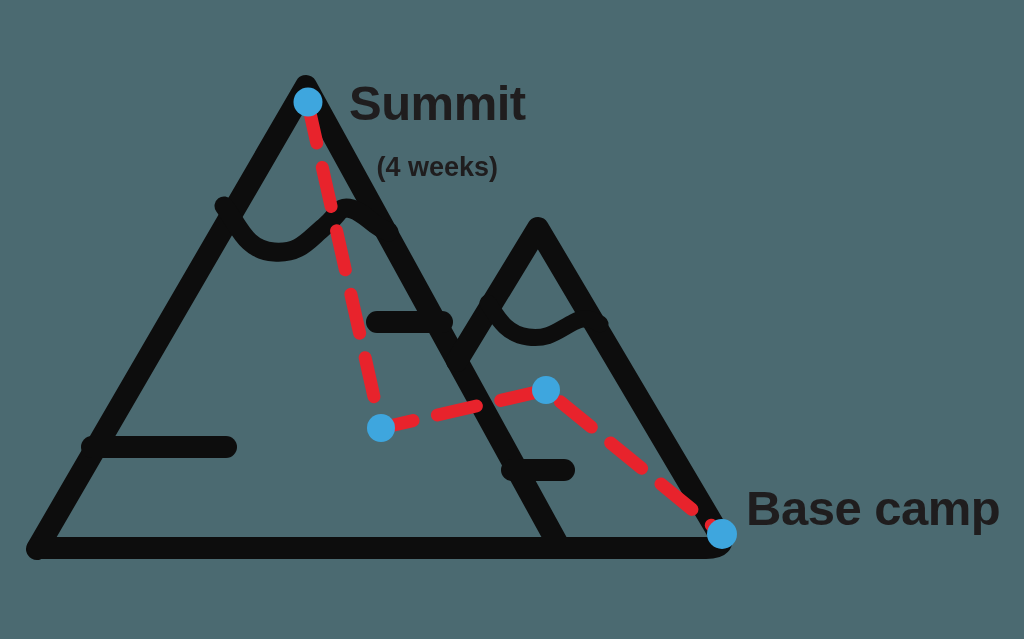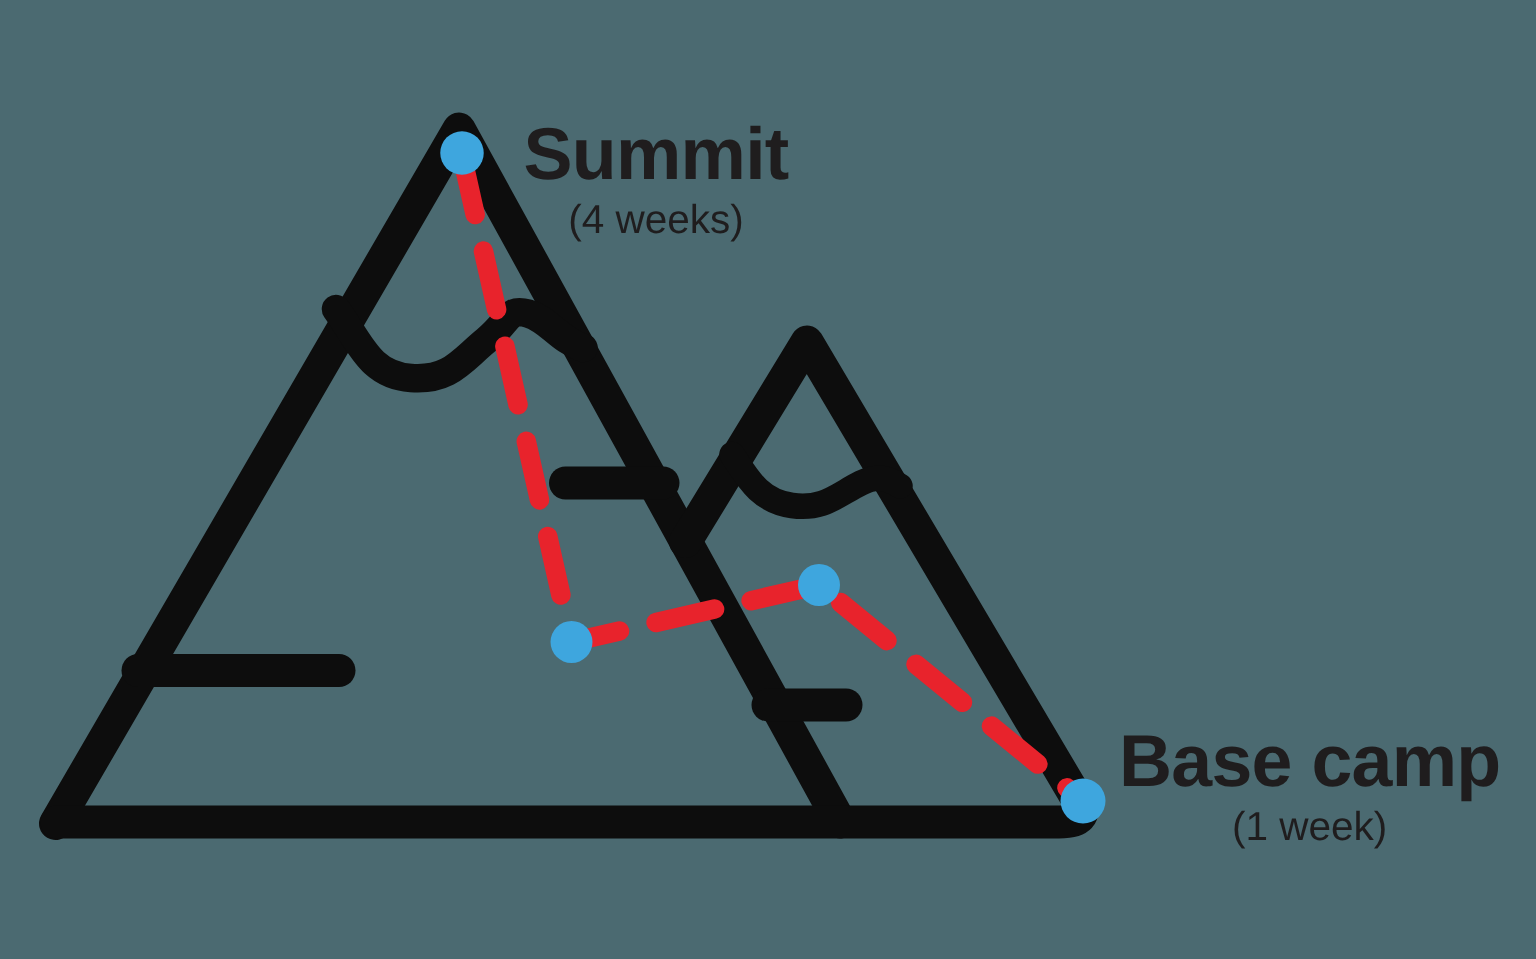--- a/index.html
+++ b/index.html
@@ -30,21 +30,21 @@
   .dot{fill:var(--c-waypoint);stroke:none;}
   .label-block{
     position:absolute;display:inline-block;text-align:center;
     color:var(--c-text);white-space:nowrap;
   }
   .label-title{
     display:block;font-size:49px;font-weight:700;line-height:1.0;
     letter-spacing:-0.5px;text-align:left;
   }
   .label-sub{
-    display:block;font-size:27px;font-weight:400;line-height:1.0;margin-top:5px;
+    display:block;font-size:27px;font-weight:700;line-height:1.0;margin-top:26px;
   }
   .summit-block{left:349px;top:79px;}
   .basecamp-block{left:746px;top:484px;}
 </style>
 </head>
 <body>
 
 <div class="stage">
 
   <svg class="art" viewBox="0 0 1024 639" xmlns="http://www.w3.org/2000/svg">
@@ -68,16 +68,15 @@
     <circle class="dot" cx="722" cy="534" r="15"></circle>
   </svg>
 
   <div class="label-block summit-block">
     <span class="label-title">Summit</span>
     <span class="label-sub">(4 weeks)</span>
   </div>
 
   <div class="label-block basecamp-block">
     <span class="label-title">Base camp</span>
-    <span class="label-sub">(1 week)</span>
   </div>
 
 </div>
 
 </body></html>

